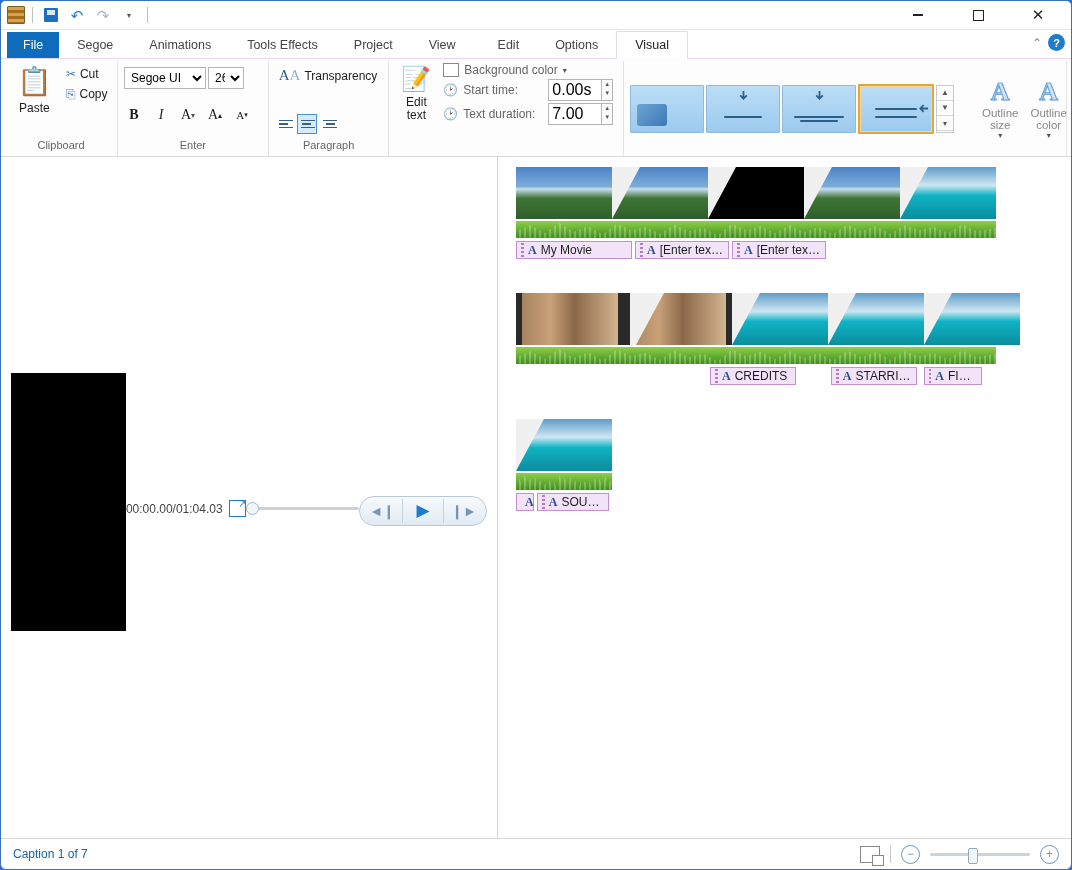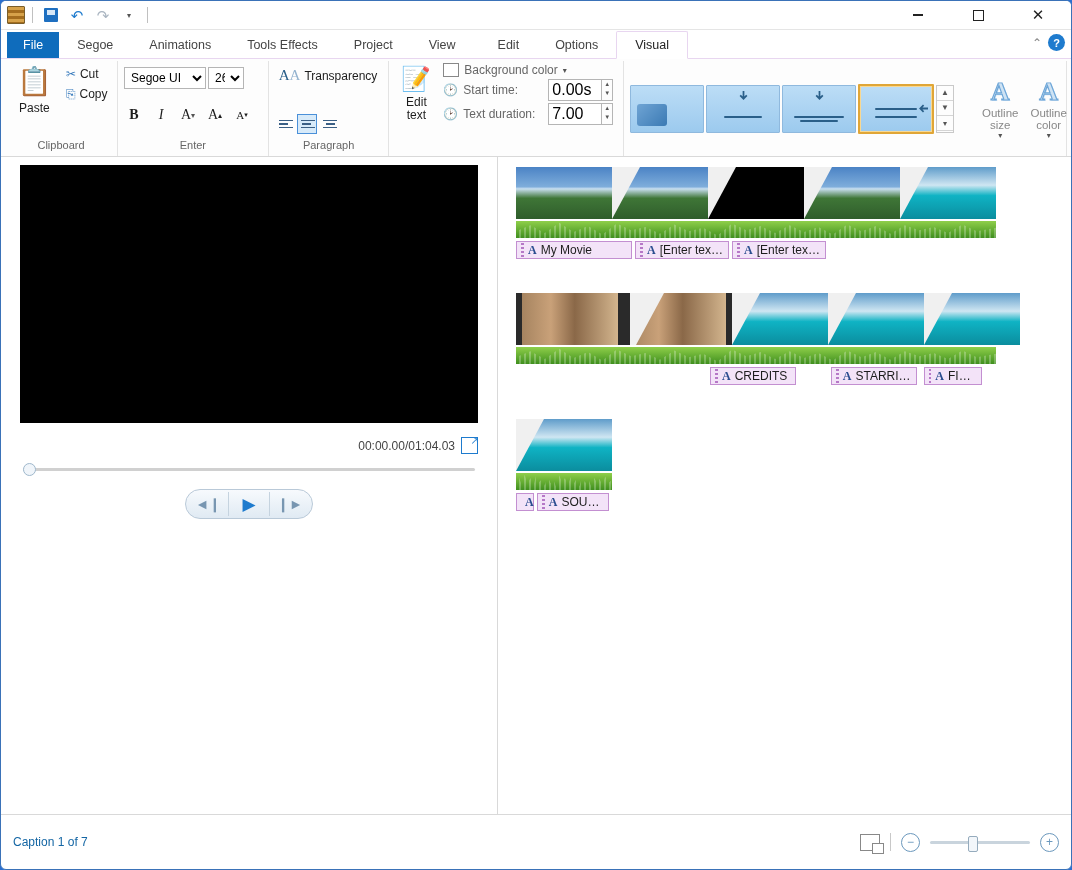--- a/index.html
+++ b/index.html
@@ -63,21 +63,21 @@
 .gal-item{width:72px;height:46px;border:1px solid #8fb9de;background:linear-gradient(180deg,#bcddf6,#9ccaee);position:relative;display:flex;align-items:center;justify-content:center;border-radius:1px;}
 .gal-sel{border:2px solid #e0a637;box-shadow:inset 0 0 0 1px #f8d892;}
 .gal-line{height:2px;background:#2a5f89;border-radius:1px;}
 .gal-arrow{width:11px;height:11px;color:#2a5f89;}
 .gal-more{width:16px;height:46px;border:1px solid #c9c9c9;display:flex;flex-direction:column;}
 .gal-more div{flex:1;display:flex;align-items:center;justify-content:center;font-size:8px;color:#555;border-bottom:1px solid #d5d5d5;}
 .outline-btn{display:flex;flex-direction:column;align-items:center;font-size:11.5px;color:#888;padding:2px 4px;}
 .outline-btn .big-a{font-family:"Times New Roman",serif;font-size:26px;font-weight:bold;-webkit-text-stroke:1.2px #6da6d8;color:transparent;text-shadow:1px 1px 0 #cfe3f4;}
 
 .workspace{flex:1;display:flex;background:#fff;overflow:hidden;}
-.preview-pane{width:497px;display:flex;flex-direction:column;align-items:center;padding:8px 10px 0;border-right:1px solid #d9d9d9;box-sizing:border-box;}
+.preview-pane{width:497px;display:flex;align-items:center;padding:8px 10px 0;border-right:1px solid #d9d9d9;box-sizing:border-box;}
 .preview{width:458px;height:258px;background:#000;}
 .time-row{width:458px;display:flex;justify-content:flex-end;align-items:center;gap:6px;margin-top:14px;font-size:12px;color:#444;}
 .fs-icon{width:15px;height:15px;border:1.5px solid #1e7bce;position:relative;}
 .fs-icon::after{content:"↗";position:absolute;top:-3px;right:-2px;font-size:10px;color:#1e7bce;}
 .seek{width:452px;margin-top:14px;}
 .seek-track{height:3px;background:#d0d0d0;border-radius:2px;position:relative;}
 .seek-thumb{width:11px;height:11px;border-radius:50%;background:#f0f5fa;border:1px solid #9fb8cc;position:absolute;top:-5px;left:0;}
 .transport{margin-top:18px;display:flex;background:linear-gradient(180deg,#f7fafd,#e0eaf3);border:1px solid #b9c9d8;border-radius:16px;padding:2px;}
 .tbtn{width:40px;height:24px;display:flex;align-items:center;justify-content:center;color:#7896b1;font-size:14px;border-right:1px solid #c5d3df;}
 .tbtn:last-child{border-right:none;}
@@ -96,21 +96,21 @@
 .sprockets::before{left:-6px;}
 .sprockets::after{right:-6px;}
 .audio-bar{height:17px;background:linear-gradient(180deg,#8fcf4a,#3f8f1e);position:relative;overflow:hidden;margin-bottom:3px;}
 .audio-bar::before{content:"";position:absolute;inset:0;background:repeating-linear-gradient(90deg,rgba(255,255,255,0) 0 3px,rgba(255,255,255,.25) 3px 5px);clip-path:polygon(0 60%,3% 25%,6% 70%,9% 10%,12% 65%,15% 30%,18% 80%,21% 15%,24% 55%,27% 35%,30% 75%,33% 20%,36% 60%,39% 40%,42% 85%,45% 15%,48% 55%,51% 30%,54% 70%,57% 25%,60% 65%,63% 35%,66% 80%,69% 20%,72% 60%,75% 30%,78% 75%,81% 25%,84% 55%,87% 35%,90% 70%,93% 20%,96% 60%,100% 40%,100% 100%,0 100%);}
 .caption-row{display:flex;gap:3px;margin-bottom:34px;}
 .caption-block{border:1px solid #c38fd1;background:#f3e3f8;display:flex;align-items:center;padding:2px 4px;font-size:12px;gap:4px;height:18px;box-sizing:border-box;position:relative;}
 .cap-handle{width:3px;height:14px;background:repeating-linear-gradient(180deg,#b678c7 0 2px,transparent 2px 4px);}
 .cap-a{font-family:"Times New Roman",serif;font-weight:bold;color:#2a4d8f;}
 .timeline-block{margin-bottom:10px;}
 
-.statusbar{height:30px;border-top:1px solid #d9d9d9;display:flex;align-items:center;padding:12px 12px;font-size:12px;color:#1466a4;gap:27px;}
+.statusbar{height:30px;border-top:1px solid #d9d9d9;display:flex;align-items:center;padding:0 12px;font-size:12px;color:#1466a4;gap:27px;}
 .statusbar .right{margin-left:auto;display:flex;align-items:center;gap:10px;}
 .zoom-btn{width:17px;height:17px;border:1.5px solid #6b98bd;border-radius:50%;display:flex;align-items:center;justify-content:center;color:#6b98bd;font-size:12px;line-height:1;}
 .zoom-track{width:100px;height:3px;background:#c9d4dd;position:relative;border-radius:2px;}
 .zoom-thumb{position:absolute;top:-5px;left:38px;width:8px;height:14px;background:#f2f6fa;border:1px solid #95abbd;border-radius:2px;}
 .vs-icon{width:18px;height:15px;border:1px solid #888;background:#fff;position:relative;}
 .vs-icon::after{content:"";position:absolute;right:-5px;bottom:-4px;width:10px;height:9px;border:1px solid #888;background:#fff;}
 </style>
 </head>
 <body>
 

